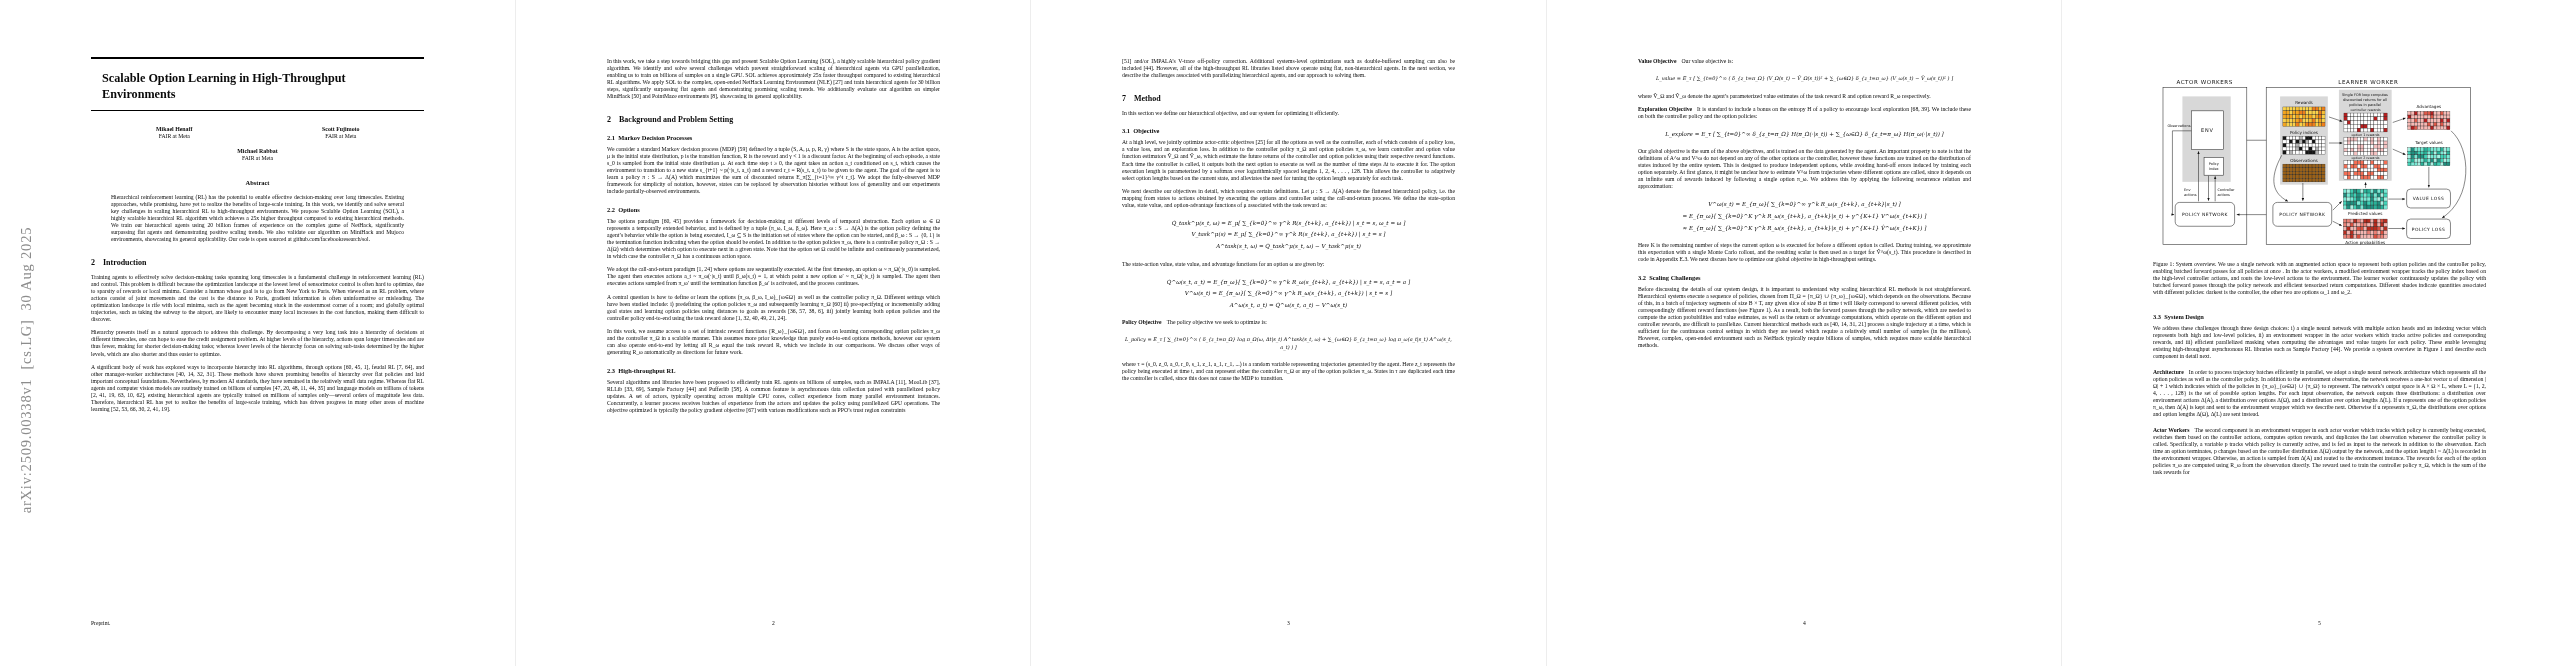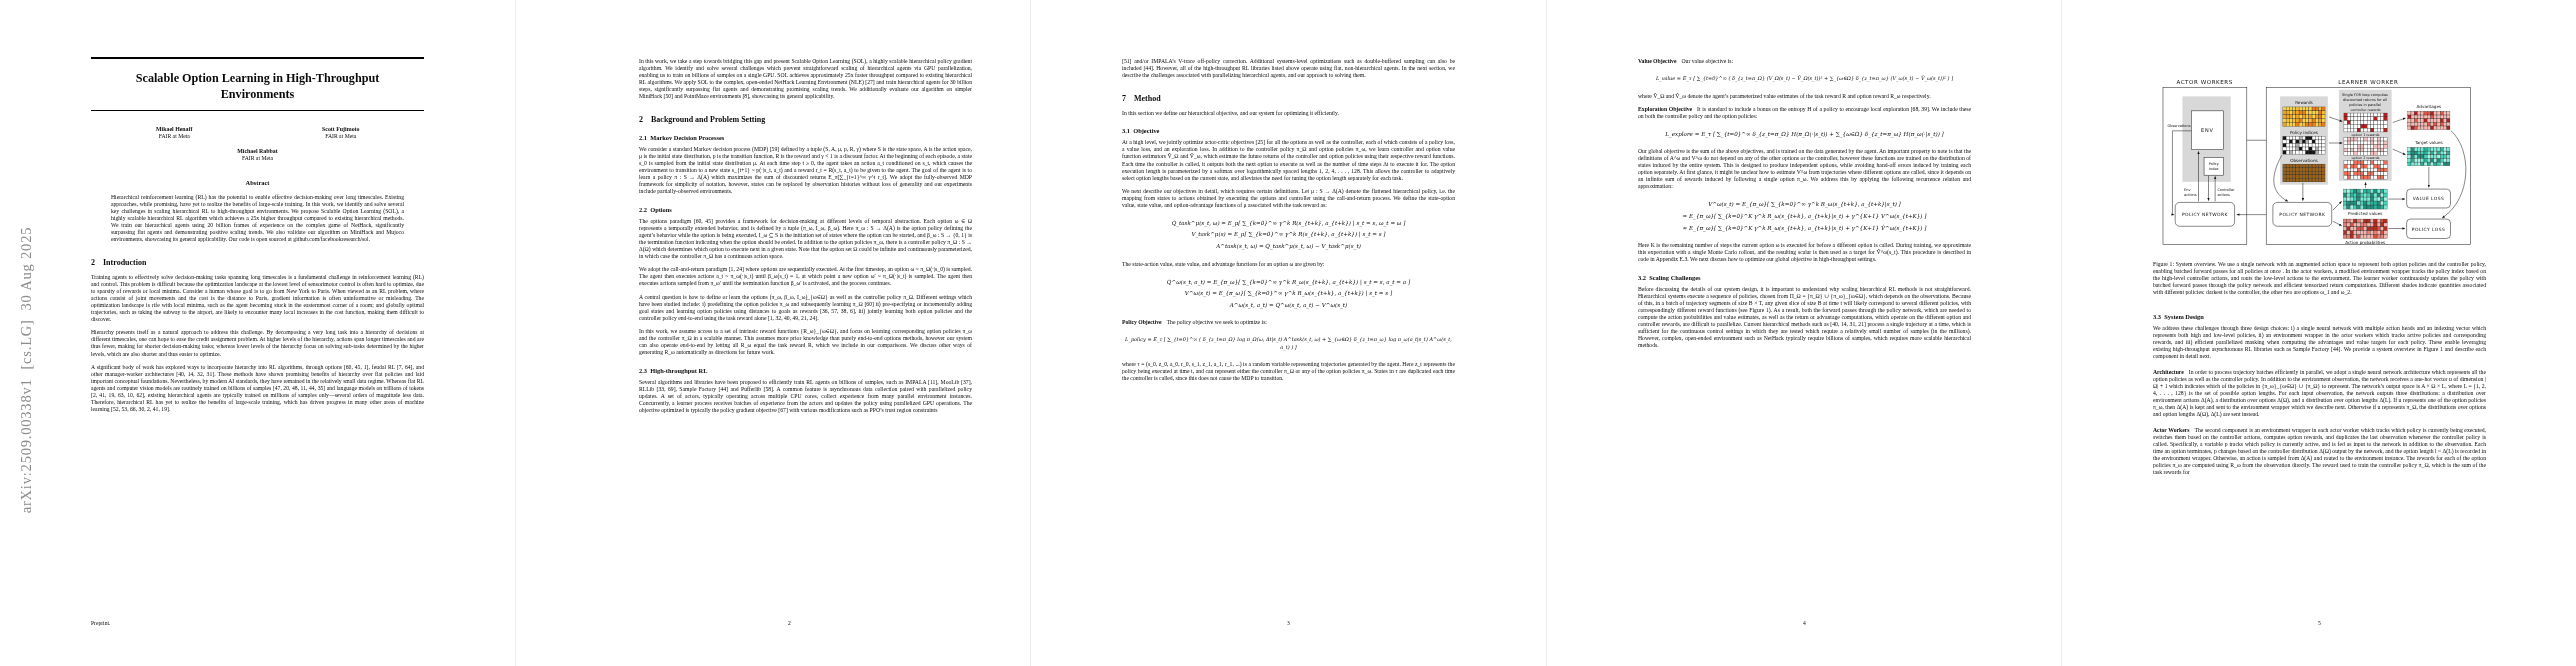--- a/index.html
+++ b/index.html
@@ -11,21 +11,21 @@
   p.body{font-size:5.7px;line-height:1.235;text-align:justify;margin:0 0 6.1px 0;}
   .sec{font-size:8px;font-weight:bold;margin:14.5px 0 7.2px 0;}
   .subsec{font-size:6.4px;font-weight:bold;margin:10.6px 0 5px 0;}
   .runin{font-weight:bold;padding-right:5px;}
   .eq{font-family:"DejaVu Serif","Liberation Serif",serif;font-style:italic;font-size:5.6px;text-align:center;margin:3.3px 0;line-height:1.5;}
   .eqblock{margin:10px 0;}
   .eq.wide{font-size:5px;}
   
   .titlebar{height:2.2px;background:#000;margin-top:57px;}
   .titlerule{height:0.9px;background:#000;margin-top:7.8px;}
-  h1.title{font-size:12.2px;font-weight:bold;text-align:center;max-width:311px;margin:12.2px auto 3.3px auto;line-height:1.25;}
+  h1.title{font-size:12.2px;font-weight:bold;max-width:311px;margin:12.2px auto 3.3px auto;line-height:1.25;}
   .authors-row{display:flex;margin-top:15.6px;}
   .author{flex:1;text-align:center;}
   .author .name{font-weight:bold;font-size:5.9px;}
   .author .affil{font-size:5.7px;margin-top:1.1px;}
   .author-center{text-align:center;margin-top:9px;}
   .abs-head{text-align:center;font-weight:bold;font-size:6.4px;margin:18px 0 0 0;}
   .abstract{font-size:5.7px;line-height:1.25;text-align:justify;margin:7.2px 20px 0 20px;}
   .footer{position:absolute;left:91px;top:620px;font-size:5.6px;}
   .pageno{position:absolute;left:0;top:620px;width:100%;text-align:center;font-size:5.6px;}
   
@@ -72,21 +72,21 @@
     <div class="abs-head">Abstract</div>
     <p class="abstract">Hierarchical reinforcement learning (RL) has the potential to enable effective decision-making over long timescales. Existing approaches, while promising, have yet to realize the benefits of large-scale training. In this work, we identify and solve several key challenges in scaling hierarchical RL to high-throughput environments. We propose Scalable Option Learning (SOL), a highly scalable hierarchical RL algorithm which achieves a 25x higher throughput compared to existing hierarchical methods. We train our hierarchical agents using 20 billion frames of experience on the complex game of NetHack, significantly surpassing flat agents and demonstrating positive scaling trends. We also validate our algorithm on MiniHack and Mujoco environments, showcasing its general applicability. Our code is open sourced at github.com/facebookresearch/sol.</p>
     <div class="sec">2 Introduction</div>
     <p class="body">Training agents to effectively solve decision-making tasks spanning long timescales is a fundamental challenge in reinforcement learning (RL) and control. This problem is difficult because the optimization landscape at the lowest level of sensorimotor control is often hard to optimize, due to sparsity of rewards or local minima. Consider a human whose goal is to go from New York to Paris. When viewed as an RL problem, where actions consist of joint movements and the cost is the distance to Paris, gradient information is often uninformative or misleading. The optimization landscape is rife with local minima, such as the agent becoming stuck in the easternmost corner of a room; and globally optimal trajectories, such as taking the subway to the airport, are likely to encounter many local increases in the cost function, making them difficult to discover.</p>
     <p class="body">Hierarchy presents itself as a natural approach to address this challenge. By decomposing a very long task into a hierarchy of decisions at different timescales, one can hope to ease the credit assignment problem. At higher levels of the hierarchy, actions span longer timescales and are thus fewer, making for shorter decision-making tasks; whereas lower levels of the hierarchy focus on solving sub-tasks determined by the higher levels, which are also shorter and thus easier to optimize.</p>
     <p class="body">A significant body of work has explored ways to incorporate hierarchy into RL algorithms, through options [60, 45, 1], feudal RL [7, 64], and other manager-worker architectures [40, 14, 32, 31]. These methods have shown promising benefits of hierarchy over flat policies and laid important conceptual foundations. Nevertheless, by modern AI standards, they have remained in the relatively small data regime. Whereas flat RL agents and computer vision models are routinely trained on billions of samples [47, 20, 48, 11, 44, 35] and language models on trillions of tokens [2, 41, 19, 63, 10, 62], existing hierarchical agents are typically trained on millions of samples only—several orders of magnitude less data. Therefore, hierarchical RL has yet to realize the benefits of large-scale training, which has driven progress in many other areas of machine learning [52, 53, 66, 30, 2, 41, 19].</p>
   </div>
   <div class="footer">Preprint.</div>
 </div>
 
-<div class="page" style="left:515px;padding-left:32px;">
+<div class="page" style="left:515px;">
   <div class="content pad-top">
     <p class="body">In this work, we take a step towards bridging this gap and present Scalable Option Learning (SOL), a highly scalable hierarchical policy gradient algorithm. We identify and solve several challenges which prevent straightforward scaling of hierarchical agents via GPU parallelization, enabling us to train on billions of samples on a single GPU. SOL achieves approximately 25x faster throughput compared to existing hierarchical RL algorithms. We apply SOL to the complex, open-ended NetHack Learning Environment (NLE) [27] and train hierarchical agents for 30 billion steps, significantly surpassing flat agents and demonstrating promising scaling trends. We additionally evaluate our algorithm on simpler MiniHack [50] and PointMaze environments [8], showcasing its general applicability.</p>
     <div class="sec">2 Background and Problem Setting</div>
     <div class="subsec">2.1 Markov Decision Processes</div>
     <p class="body">We consider a standard Markov decision process (MDP) [59] defined by a tuple (S, A, μ, p, R, γ) where S is the state space, A is the action space, μ is the initial state distribution, p is the transition function, R is the reward and γ &lt; 1 is a discount factor. At the beginning of each episode, a state s_0 is sampled from the initial state distribution μ. At each time step t ≥ 0, the agent takes an action a_t conditioned on s_t, which causes the environment to transition to a new state s_{t+1} ~ p(·|s_t, a_t) and a reward r_t = R(s_t, a_t) to be given to the agent. The goal of the agent is to learn a policy π : S → Δ(A) which maximizes the sum of discounted returns E_π[∑_{t=1}^∞ γ^t r_t]. We adopt the fully-observed MDP framework for simplicity of notation, however, states can be replaced by observation histories without loss of generality and our experiments include partially-observed environments.</p>
     <div class="subsec">2.2 Options</div>
     <p class="body">The options paradigm [60, 45] provides a framework for decision-making at different levels of temporal abstraction. Each option ω ∈ Ω represents a temporally extended behavior, and is defined by a tuple (π_ω, I_ω, β_ω). Here π_ω : S → Δ(A) is the option policy defining the agent’s behavior while the option is being executed, I_ω ⊆ S is the initiation set of states where the option can be started, and β_ω : S → {0, 1} is the termination function indicating when the option should be ended. In addition to the option policies π_ω, there is a controller policy π_Ω : S → Δ(Ω) which determines which option to execute next in a given state. Note that the option set Ω could be infinite and continuously parameterized, in which case the controller π_Ω has a continuous action space.</p>
     <p class="body">We adopt the call-and-return paradigm [1, 24] where options are sequentially executed. At the first timestep, an option ω ~ π_Ω(·|s_0) is sampled. The agent then executes actions a_t ~ π_ω(·|s_t) until β_ω(s_t) = 1, at which point a new option ω′ ~ π_Ω(·|s_t) is sampled. The agent then executes actions sampled from π_ω′ until the termination function β_ω′ is activated, and the process continues.</p>
     <p class="body">A central question is how to define or learn the options (π_ω, β_ω, I_ω)_{ω∈Ω} as well as the controller policy π_Ω. Different settings which have been studied include: i) predefining the option policies π_ω and subsequently learning π_Ω [60] ii) pre-specifying or incrementally adding goal states and learning option policies using distances to goals as rewards [36, 57, 38, 6], iii) jointly learning both option policies and the controller policy end-to-end using the task reward alone [1, 32, 40, 49, 21, 24].</p>
     <p class="body">In this work, we assume access to a set of intrinsic reward functions {R_ω}_{ω∈Ω}, and focus on learning corresponding option policies π_ω and the controller π_Ω in a scalable manner. This assumes more prior knowledge than purely end-to-end options methods, however our system can also operate end-to-end by letting all R_ω equal the task reward R, which we include in our comparisons. We discuss other ways of generating R_ω automatically as directions for future work.</p>

